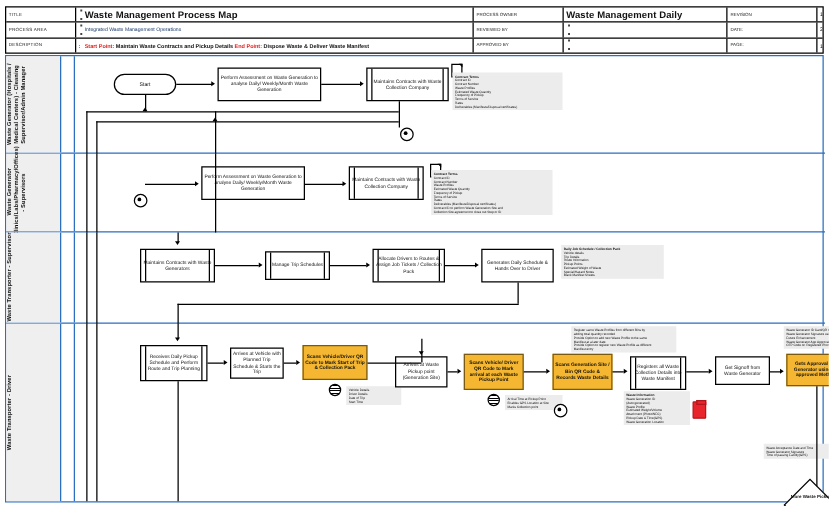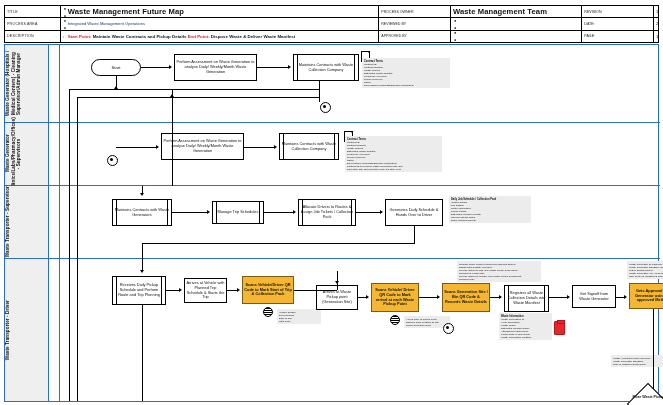--- a/index.html
+++ b/index.html
@@ -99,25 +99,25 @@
 <body>
 
 <div id="root">
 
   <div class="hdr">
 
     <div class="hdr-row">
       <div class="hc c1">TITLE</div>
       <div class="hc c2">
         <span class="colon">:</span>
-          <span class="big">Waste Management Future Map</span>
+          <span class="big">Waste Management Process Map</span>
       </div>
       <div class="hc c3">PROCESS OWNER</div>
       <div class="hc c4">
-        <span class="big">Waste Management Team</span>
+        <span class="big">Waste Management Daily</span>
       </div>
       <div class="hc c5">REVISION</div>
       <div class="hc c6">1.0</div>
     </div>
 
     <div class="hdr-row">
       <div class="hc c1">PROCESS AREA</div>
       <div class="hc c2">
         <span class="colon">:</span>
           <span class="sm">Integrated Waste Management Operations</span>

